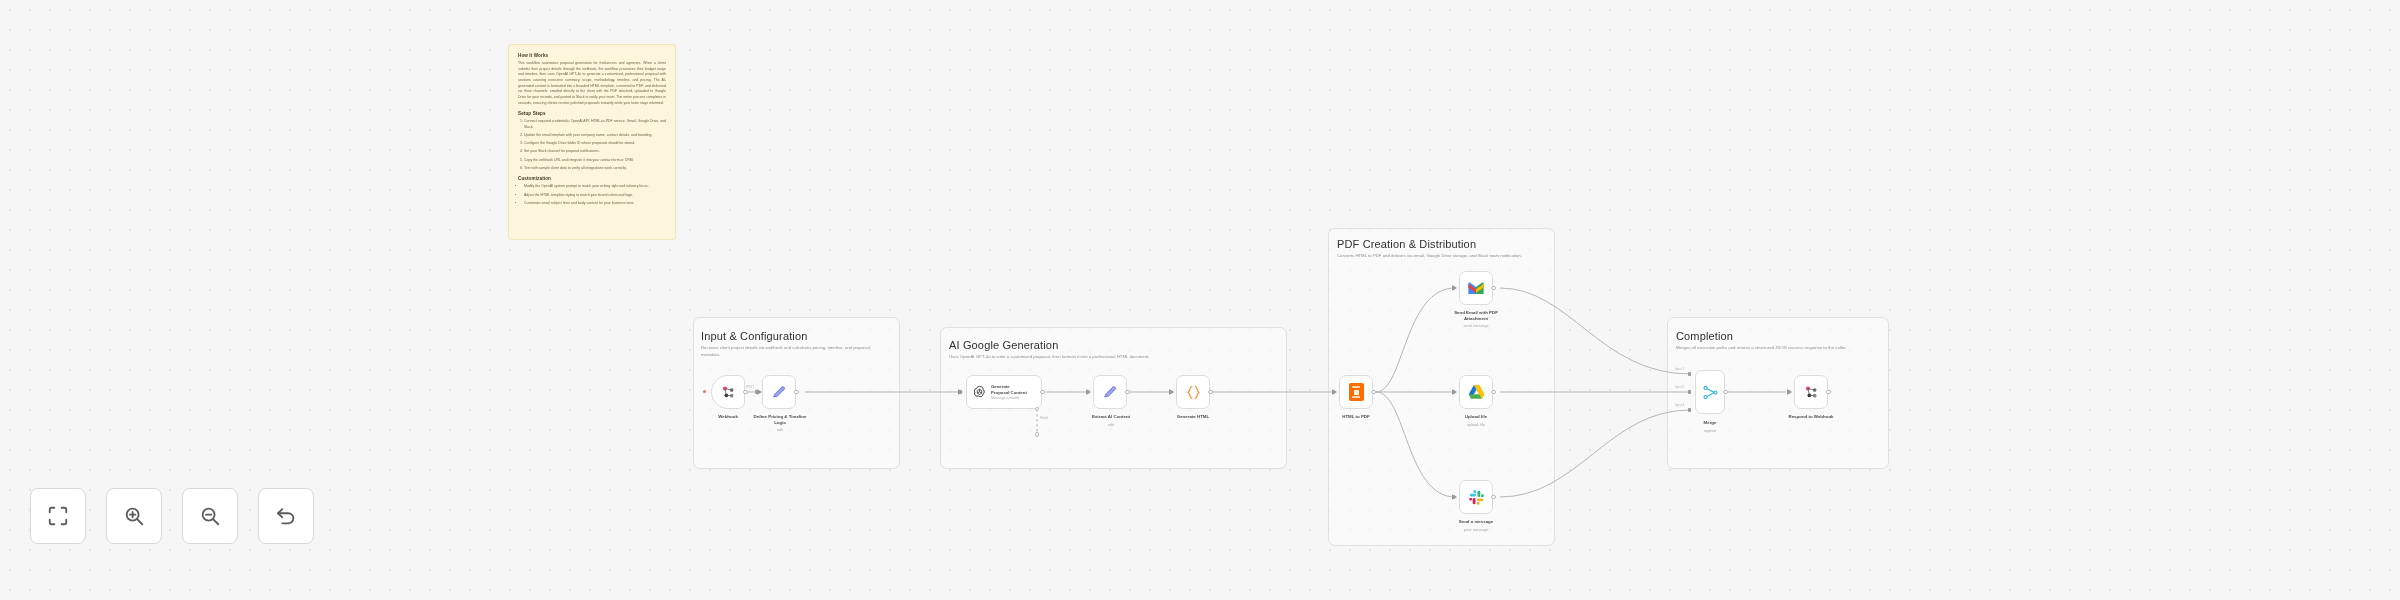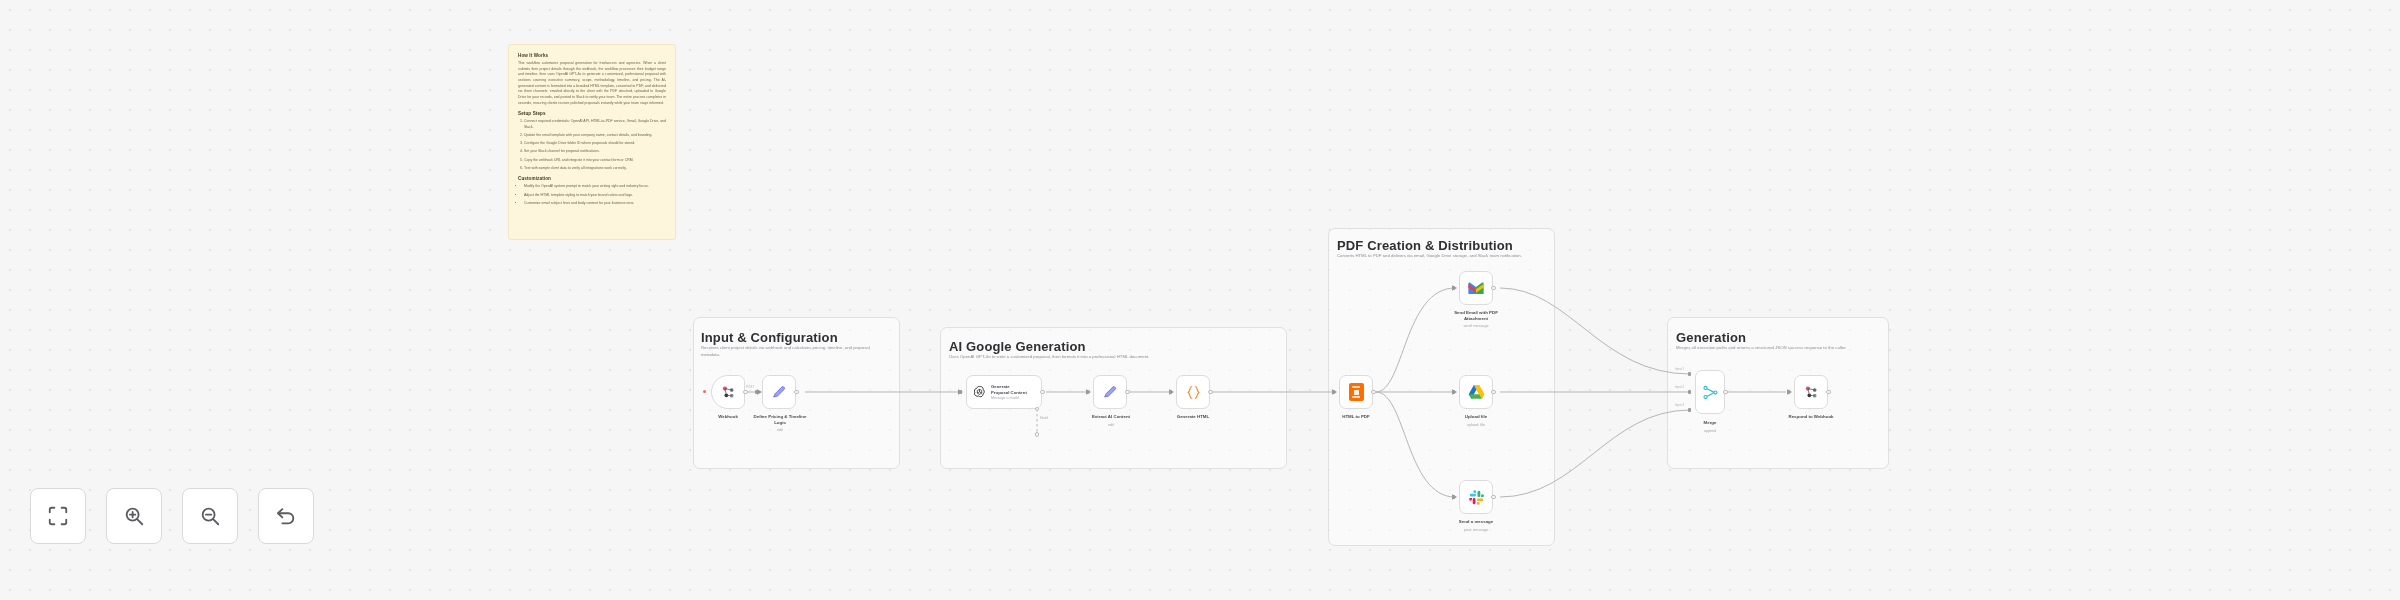--- a/index.html
+++ b/index.html
@@ -57,22 +57,22 @@
 
   
   .group {
     position: absolute;
     border: 1px solid #e0e0e0;
     border-radius: 7px;
     background: rgba(252,252,252,0.62);
   }
   .group-title {
     position: absolute;
-    font-size: 13px;
-    font-weight: bold;
+    font-size: 11px;
+    font-weight: normal;
     color: #2f2f33;
     letter-spacing: .15px;
     white-space: nowrap;
   }
   .group-sub {
     position: absolute;
     font-size: 4.3px;
     line-height: 1.65;
     color: #8d8d93;
     width: 230px;
@@ -203,21 +203,21 @@
 
   <div class="group-title" style="left:701px; top:330px;">Input &amp; Configuration</div>
   <div class="group-sub" style="left:701px; top:344px; width:188px;">Receives client project details via webhook and calculates pricing, timeline, and proposal metadata.</div>
 
   <div class="group-title" style="left:949px; top:339px;">AI Google Generation</div>
   <div class="group-sub" style="left:949px; top:353px; width:330px;">Uses OpenAI GPT-4o to write a customized proposal, then formats it into a professional HTML document.</div>
 
   <div class="group-title" style="left:1337px; top:238px;">PDF Creation &amp; Distribution</div>
   <div class="group-sub" style="left:1337px; top:252px; width:205px;">Converts HTML to PDF and delivers via email, Google Drive storage, and Slack team notification.</div>
 
-  <div class="group-title" style="left:1676px; top:330px;">Generation</div>
+  <div class="group-title" style="left:1676px; top:330px;">Completion</div>
   <div class="group-sub" style="left:1676px; top:344px; width:200px;">Merges all execution paths and returns a structured JSON success response to the caller.</div>
 
   <svg id="wires">
     <g fill="none" stroke="#b5b5ba" stroke-width="1">
 
       <path d="M745,392 L757,392"></path>
 
       <path d="M805,392 L961,392"></path>
 
       <path d="M1046,392 L1088,392"></path>

